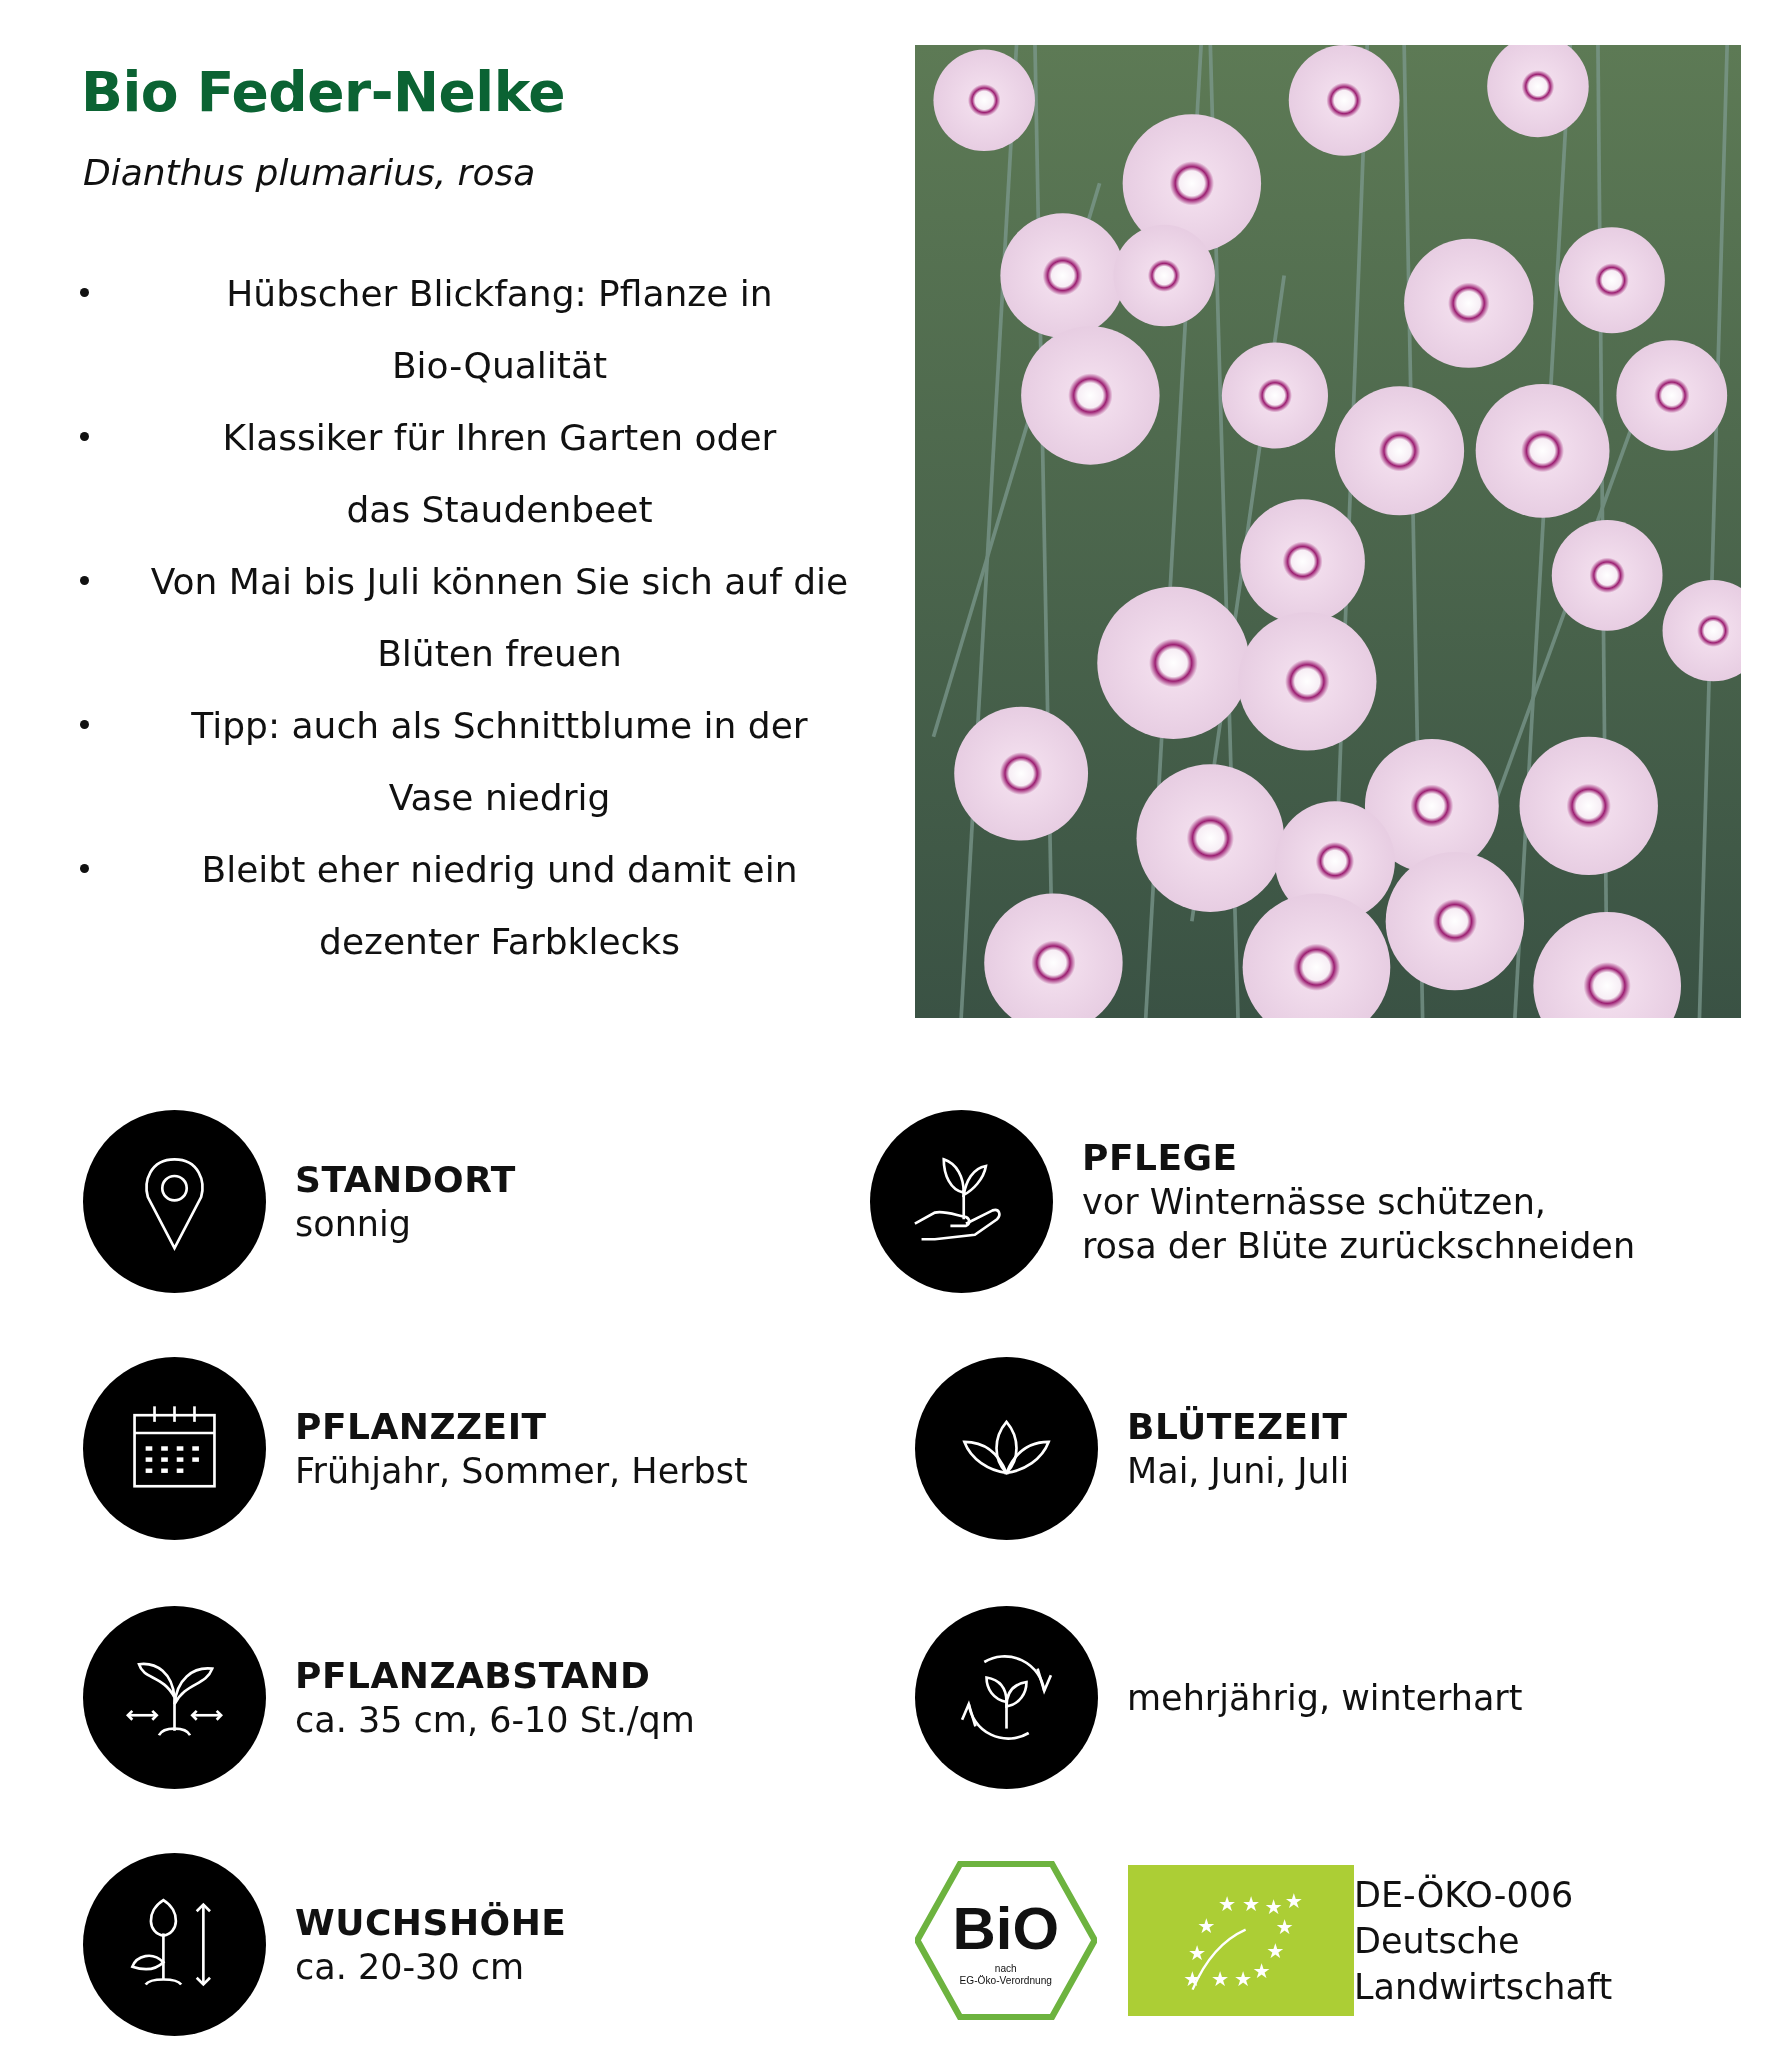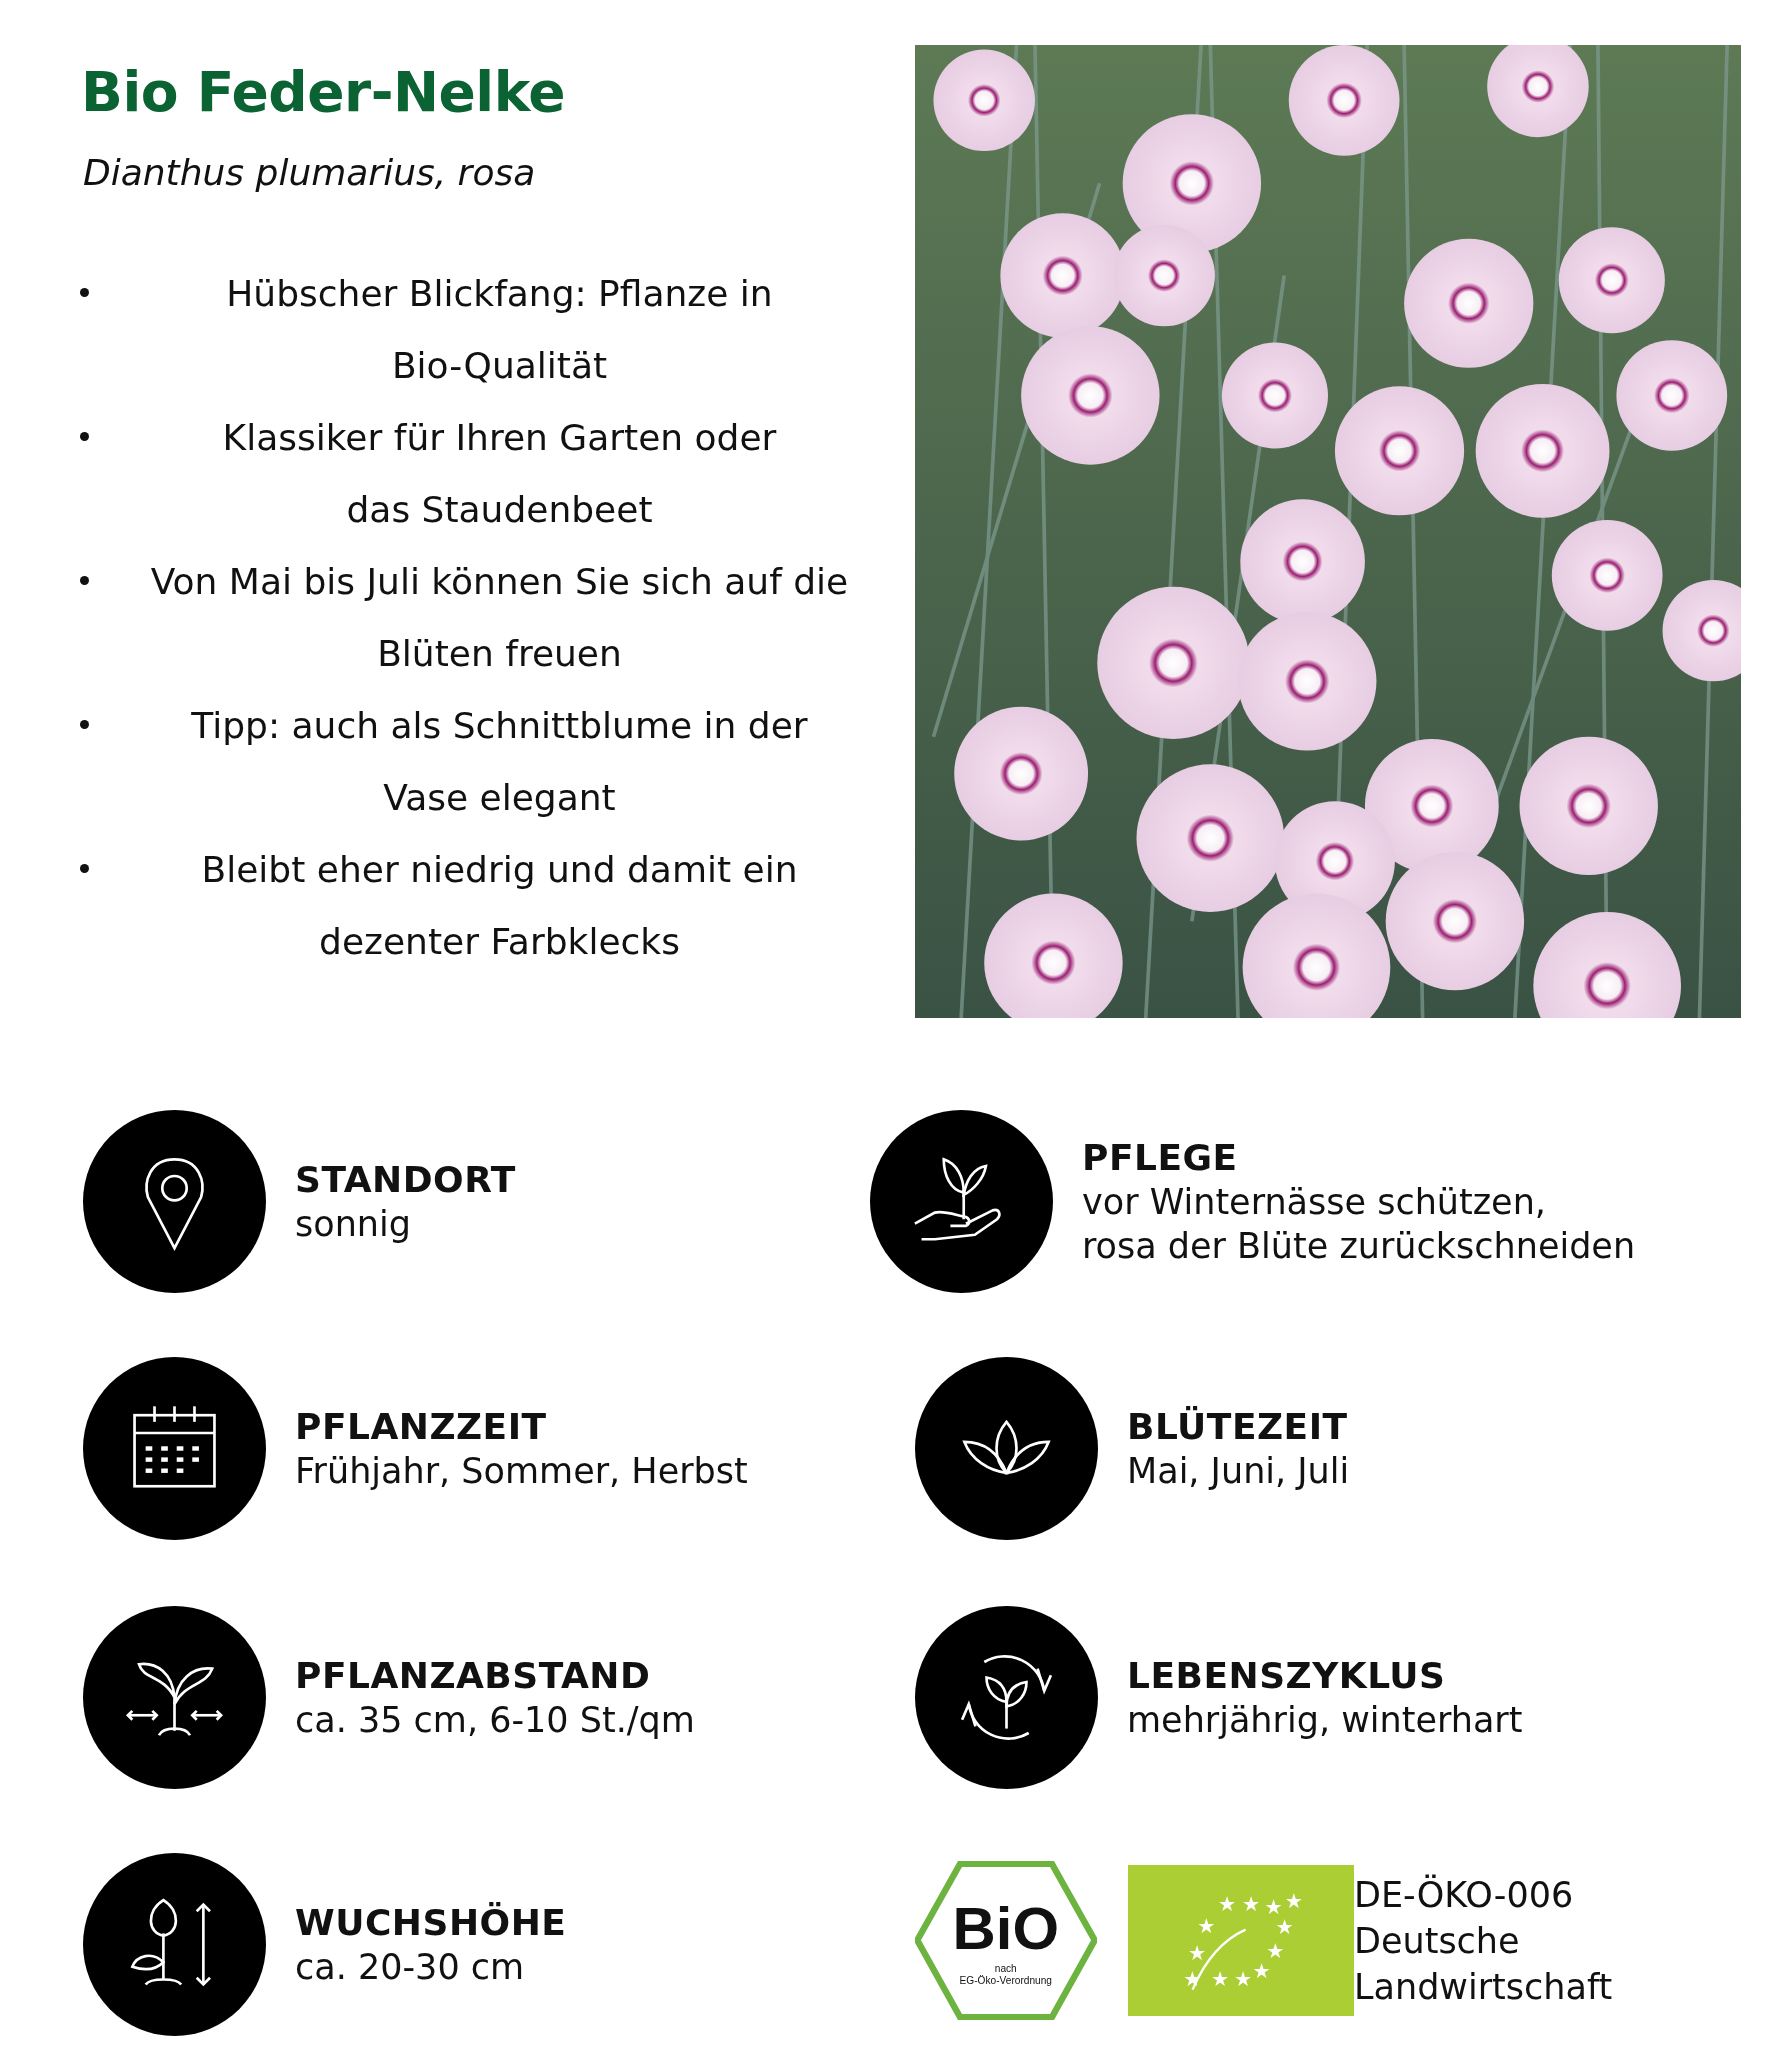--- a/index.html
+++ b/index.html
@@ -41,21 +41,21 @@
       <span class="line">das Staudenbeet</span>
     </li>
   <li>
       <span class="dot"></span>
       <span class="line">Von Mai bis Juli können Sie sich auf die</span>
       <span class="line">Blüten freuen</span>
     </li>
   <li>
       <span class="dot"></span>
       <span class="line">Tipp: auch als Schnittblume in der</span>
-      <span class="line">Vase elegant</span>
+      <span class="line">Vase niedrig</span>
     </li>
   <li>
       <span class="dot"></span>
       <span class="line">Bleibt eher niedrig und damit ein</span>
       <span class="line">dezenter Farbklecks</span>
     </li>
 </ul>
 
 <div class="photo">
   <svg viewBox="0 0 1790 2110" preserveAspectRatio="none">
@@ -237,21 +237,20 @@
         <path d="M84 44 A36 36 0 0 0 30 18"></path>
         <path d="M78 24 L84 44 L90 30"></path>
         <path d="M16 56 A36 36 0 0 0 70 82"></path>
         <path d="M22 76 L16 56 L10 70"></path>
         <path d="M50 78 L50 52"></path>
         <path d="M50 54 C38 52 32 42 32 32 C44 34 50 42 50 54 Z"></path>
         <path d="M50 58 C62 56 68 46 68 36 C56 38 50 46 50 58 Z"></path>
       </svg>
   </div>
   <div class="ftext">
-    <div class="flabel">LEBENSZYKLUS</div>
     <div class="fvalue">mehrjährig, winterhart</div>
   </div>
 </div>
 
 <div class="logos">
   <svg class="bio-hex" viewBox="0 0 395 345">
     <polygon points="98,6 297,6 390,172 297,339 98,339 5,172" fill="#ffffff" stroke="#6db33f" stroke-width="14"></polygon>
     <text x="197" y="192" text-anchor="middle" font-family="Liberation Sans, sans-serif" font-weight="bold" font-size="130" fill="#111">BiO</text>
     <text x="197" y="240" text-anchor="middle" font-family="Liberation Sans, sans-serif" font-size="22" fill="#111">nach</text>
     <text x="197" y="268" text-anchor="middle" font-family="Liberation Sans, sans-serif" font-size="22" fill="#111">EG-Öko-Verordnung</text>

